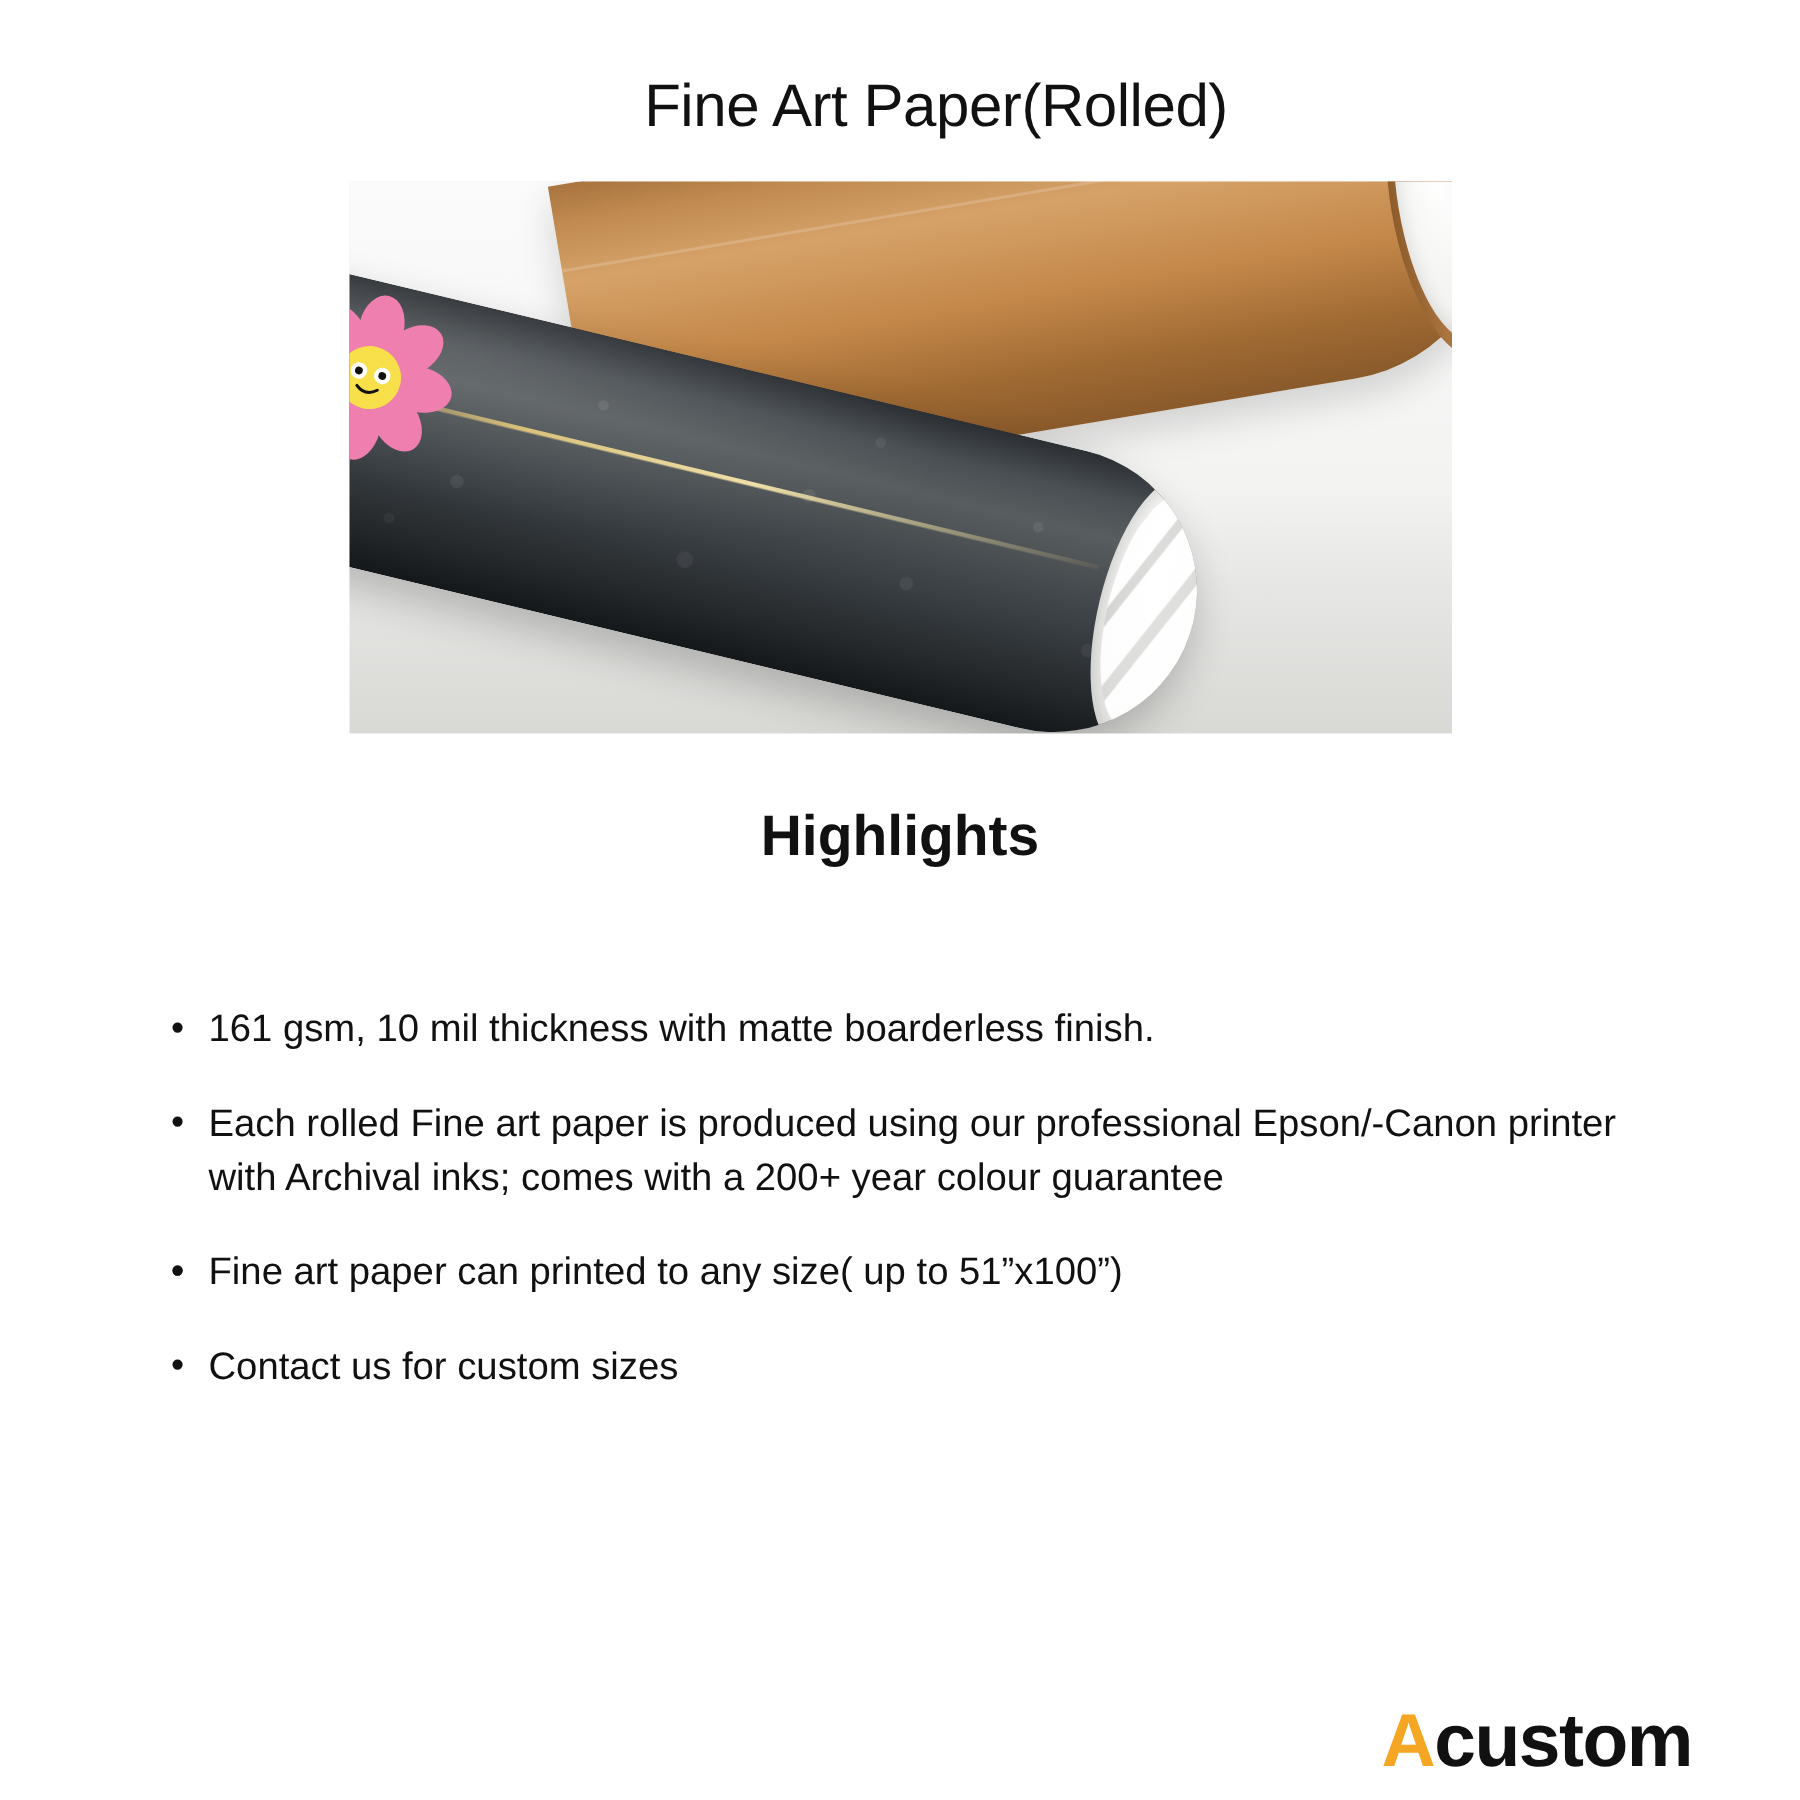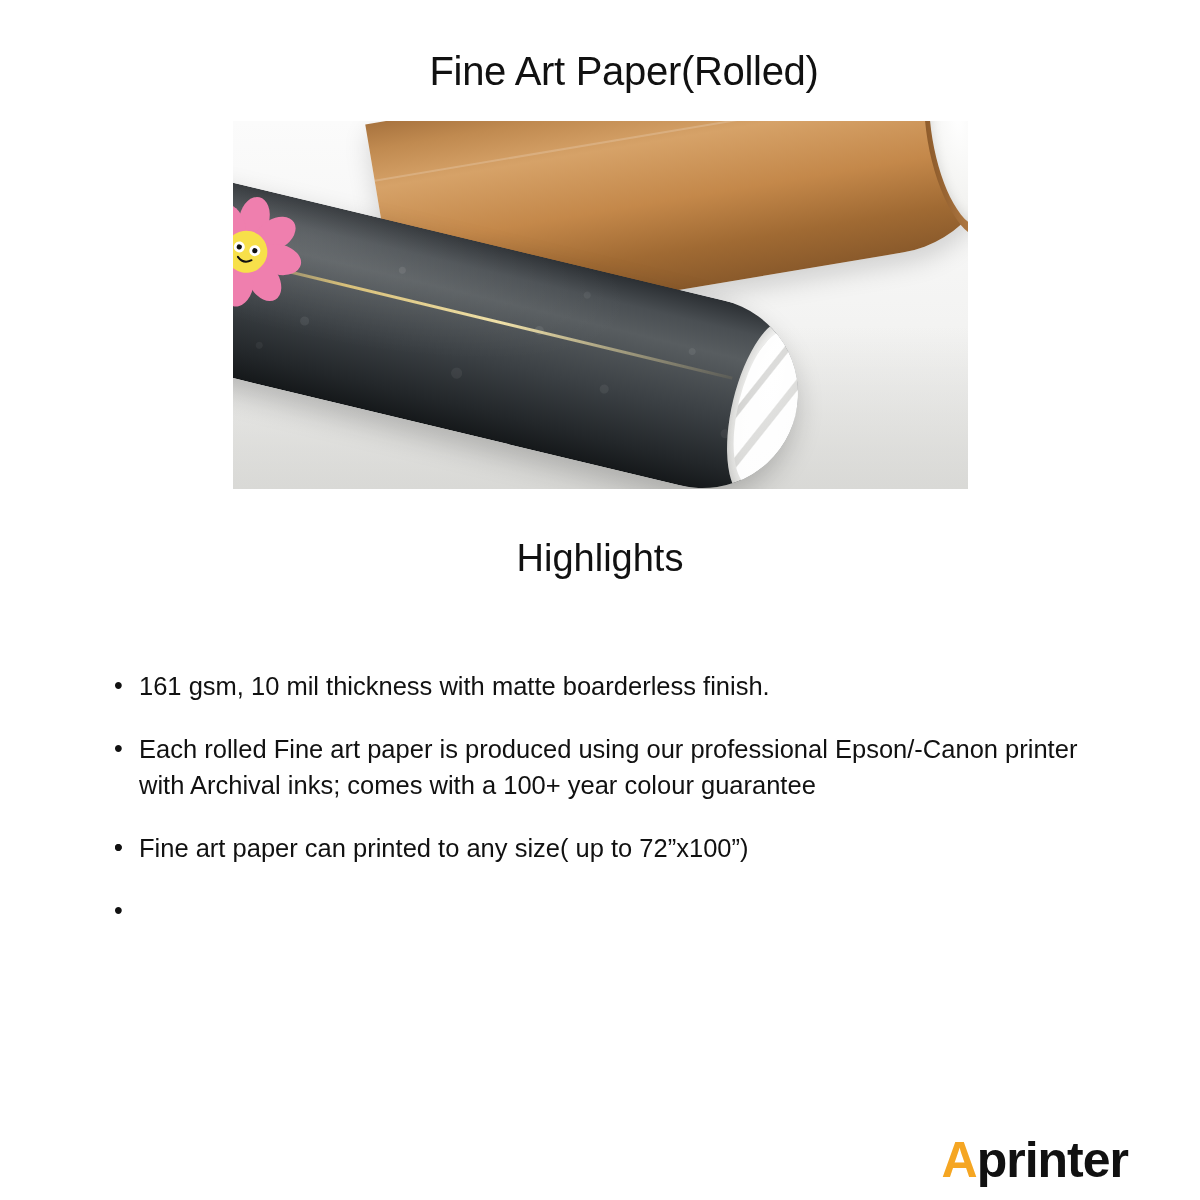--- a/index.html
+++ b/index.html
@@ -178,21 +178,21 @@
     height: 160px;
     margin-top: -80px;
     border-radius: 50%;
     background:
       linear-gradient(115deg, rgba(255,255,255,0.9) 0 8%, rgba(205,205,203,0.7) 9% 14%, rgba(255,255,255,0.95) 15% 28%, rgba(198,198,196,0.6) 29% 33%, rgba(255,255,255,0.9) 34% 52%, rgba(210,210,208,0.65) 53% 58%, rgba(255,255,255,0.92) 59% 78%, rgba(200,200,198,0.6) 79% 84%, rgba(255,255,255,0.9) 85% 100%);
   }
 
   .section-heading {
     text-align: center;
     font-size: 38px;
-    font-weight: 400;
+    font-weight: 700;
     margin-top: 48px;
     color: #111;
   }
 
   .bullets {
     margin: 88px 0 0 0;
     padding: 0 86px 0 112px;
     list-style: none;
     font-size: 25.5px;
     line-height: 1.42;
@@ -270,32 +270,33 @@
 
   <h2 class="section-heading">Highlights</h2>
 
   <ul class="bullets">
     <li>
       <span class="dot">•</span>
       <span>161 gsm, 10 mil thickness with matte boarderless finish.</span>
     </li>
     <li>
       <span class="dot">•</span>
-      <span>Each rolled Fine art paper is produced using our professional Epson/-Canon printer with Archival inks; comes with a 100+ year colour guarantee</span>
-    </li>
-    <li>
-      <span class="dot">•</span>
-    </li>
-    <li>
-      <span class="dot">•</span>
-      <span>Fine art paper can printed to any size( up to 72”x100”)</span>
-    </li>
-    <li>
-      <span class="dot">•</span>
+      <span>Each rolled Fine art paper is produced using our professional Epson/-Canon printer with Archival inks; comes with a 200+ year colour guarantee</span>
+    </li>
+    <li>
+      <span class="dot">•</span>
+    </li>
+    <li>
+      <span class="dot">•</span>
+      <span>Fine art paper can printed to any size( up to 51”x100”)</span>
+    </li>
+    <li>
+      <span class="dot">•</span>
+      <span>Contact us for custom sizes</span>
     </li>
   </ul>
 
   <div class="logo">
     <span class="a">A</span>
-    <span class="rest">printer</span>
+    <span class="rest">custom</span>
   </div>
 
 </div>
 
 </body></html>

